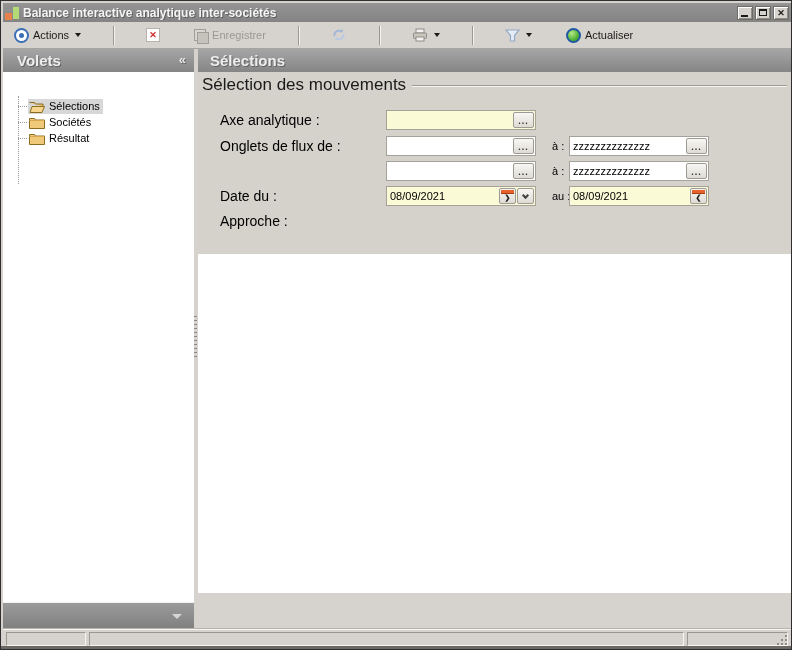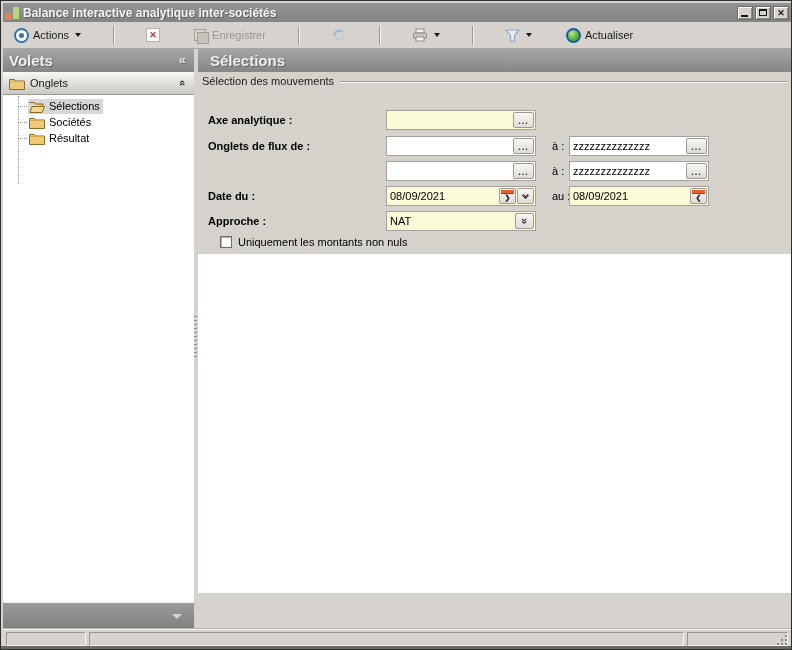--- a/index.html
+++ b/index.html
@@ -29,21 +29,21 @@
   .ico-bullseye { width:15px; height:15px; border-radius:50%; border:2px solid #3a6fb5; background:#fff; position:relative; flex:0 0 auto; }
   .ico-bullseye::after { content:""; position:absolute; left:50%; top:50%; width:5px; height:5px; margin:-2.5px 0 0 -2.5px; border-radius:50%; background:#3a6fb5; }
   .ico-del { width:14px; height:14px; background:#fff; border:1px solid #b5b2ac; font-size:9px; font-weight:bold; color:#d42a2a; text-align:center; line-height:12px; }
   .ico-save { width:14px; height:13px; position:relative; }
   .ico-save::before { content:""; position:absolute; left:0; top:0; width:10px; height:10px; background:#d9d6d0; border:1px solid #a19e98; }
   .ico-save::after { content:""; position:absolute; left:3px; top:3px; width:10px; height:10px; background:#c6c3bd; border:1px solid #a19e98; }
   .ico-act { width:15px; height:15px; border-radius:50%; border:2px solid #2257a4; background:radial-gradient(circle at 35% 30%, #b8e986, #53b43a 60%, #2f8f1f); }
 
   
   .sidebar { position:absolute; left:2px; top:48px; width:191px; height:579px; background:#fff; }
-  .panel-header { position:absolute; left:0; top:0; width:100%; height:23px; background:linear-gradient(#a6a6a6,#858585); color:#eeeeee; font-size:15px; font-weight:bold; line-height:23px; padding-left:6px; text-shadow:1px 1px 0 rgba(70,70,70,.6); }
+  .panel-header { position:absolute; left:0; top:0; width:100%; height:23px; background:linear-gradient(#a6a6a6,#858585); color:#eeeeee; font-size:15px; font-weight:bold; line-height:23px; padding-left:14px; text-shadow:1px 1px 0 rgba(70,70,70,.6); }
   .collapse-left { position:absolute; right:8px; top:0; height:23px; line-height:22px; font-size:13px; font-weight:bold; color:#e8e8e8; cursor:default; }
   .onglets-bar { position:absolute; left:0; top:23px; width:100%; height:23px; background:linear-gradient(#f7f6f4,#ccc9c3); border-bottom:1px solid #9a9791; display:flex; align-items:center; padding:0 8px 0 6px; font-size:11px; color:#1a1a1a; }
   .onglets-bar .lbl-onglets { margin-left:5px; flex:1; }
   .rot90 { display:inline-block; transform:rotate(90deg); font-weight:bold; color:#333; font-size:11px; }
   .tree { position:absolute; left:0; top:46px; width:100%; height:507px; background:#fff; }
   .tree-vline { position:absolute; left:15px; top:1px; height:88px; border-left:1px dotted #9a9a9a; }
   .tree-item { position:absolute; left:15px; height:16px; display:flex; align-items:center; font-size:11px; color:#000; cursor:default; white-space:nowrap; }
   .tree-item::before { content:""; width:9px; border-top:1px dotted #9a9a9a; margin-right:1px; }
   .tree-item .node { display:flex; align-items:center; gap:4px; padding:1px 3px 1px 1px; }
   .tree-item.sel .node { background:#d7d7d7; }
@@ -51,25 +51,25 @@
   .sb-bottombar .down-arrow { position:absolute; right:12px; top:11px; width:0; height:0; border-left:5px solid transparent; border-right:5px solid transparent; border-top:5px solid #d8d6d2; }
 
   
   .splitter { position:absolute; left:193px; top:48px; width:4px; height:579px; background:#d6d3ce; }
   .splitter .handle { position:absolute; left:0; top:267px; width:3px; height:42px; background:repeating-linear-gradient(to bottom,#8a8a8a 0 1px, transparent 1px 4px); }
 
   
   .main { position:absolute; left:197px; top:48px; width:593px; height:579px; background:#d6d3ce; }
   .main .panel-header { padding-left:12px; }
   .form-panel { position:absolute; left:0; top:23px; width:100%; height:182px; background:#d5d2cc; }
-  .legend-row { display:flex; align-items:center; padding:3px 4px 0 4px; font-size:11px; color:#1a1a1a; }
+  .legend-row { display:flex; align-items:center; padding:3px 4px 0 4px; font-size:17px; color:#1a1a1a; }
   .legend-line { flex:1; height:2px; border-top:1px solid #9c9a93; border-bottom:1px solid #f6f5f2; margin-left:6px; margin-top:2px; }
   .white-area { position:absolute; left:0; top:205px; width:100%; height:339px; background:#ffffff; }
 
-  .lbl { position:absolute; left:10px; height:20px; line-height:20px; font-size:11px; color:#000; white-space:nowrap;font-weight:bold; }
+  .lbl { position:absolute; left:22px; height:20px; line-height:20px; font-size:14px; color:#000; white-space:nowrap; }
   .lbl2 { position:absolute; left:354px; height:20px; line-height:20px; font-size:11px; color:#000; white-space:nowrap; }
   .fld { position:absolute; height:20px; border:1px solid #a5a29b; background:#fff; }
   .fld.yellow { background:#fbfad6; }
   .fld input { position:absolute; left:3px; top:2px; width:calc(100% - 28px); height:14px; border:none; background:transparent; font-family:"Liberation Sans",sans-serif; font-size:11px; color:#000; outline:none; padding:0; }
   .f1 { left:188px; width:150px; }
   .f2 { left:371px; width:140px; }
   .mini-btn { position:absolute; top:1px; width:21px; height:16px; background:linear-gradient(#f8f7f4,#dedbd4); border:1px solid #9c9a93; border-radius:2px; cursor:default; }
   .btn-ell { right:1px; }
   .btn-ell .dots { position:absolute; left:0; right:0; bottom:1px; text-align:center; font-size:9px; font-weight:bold; letter-spacing:1px; color:#2f2f2f; line-height:10px; }
   .btn-pick { width:17px; }
@@ -160,28 +160,20 @@
       <span class="ico-act"></span>
       <span>Actualiser</span>
     </span>
   </div>
 
   <div class="sidebar">
     <div class="panel-header">
       <span>Volets</span>
       <span class="collapse-left">«</span>
     </div>
-    <div class="onglets-bar">
-      <svg width="16" height="13" viewBox="0 0 16 13">
-        <path d="M.5 2.5h5l1 1.5h9v8.5H.5z" fill="#f0c97a" stroke="#8a6d21"></path>
-        <path d="M.5 4.5h15" stroke="#d9a94e" fill="none"></path>
-      </svg>
-      <span class="lbl-onglets">Onglets</span>
-      <span class="rot90">«</span>
-    </div>
     <div class="tree">
       <div class="tree-vline"></div>
       <div class="tree-item sel" style="top:3px;">
         <span class="node">
           <svg width="16" height="13" viewBox="0 0 16 13">
             <path d="M.5 2.5h5l1 1.5h7.5v2.5" fill="#e9bd63" stroke="#8a6d21"></path>
             <path d="M3 6.5h12.5L13 12.5H1z" fill="#f6d68e" stroke="#8a6d21"></path>
           </svg>
           <span>Sélections</span>
         </span>
@@ -276,31 +268,21 @@
       <span class="lbl2" style="top:114px;">au :</span>
       <span class="fld yellow f2" style="top:114px;">
         <input value="08/09/2021" style="">
         <span class="mini-btn btn-pick" style="right:1px;">
             <span class="bar"></span>
             <span class="arr">❮</span>
           </span>
       </span>
 
       <span class="lbl" style="top:139px;">Approche :</span>
-      <span class="fld yellow f1" style="top:139px;">
-        <input value="NAT" style="">
-        <span class="mini-btn btn-chev2">
-            <span class="g rot90">»</span>
-          </span>
-      </span>
-
-      <span class="cb-row">
-        <span class="cb"></span>
-        <span>Uniquement les montants non nuls</span>
-      </span>
+
     </div>
 
     <div class="white-area"></div>
   </div>
 
   <div class="statusbar">
     <span class="sb-cell sb-c1"></span>
     <span class="sb-cell sb-c2"></span>
     <span class="sb-cell sb-c3"></span>
     <span class="grip"></span>

